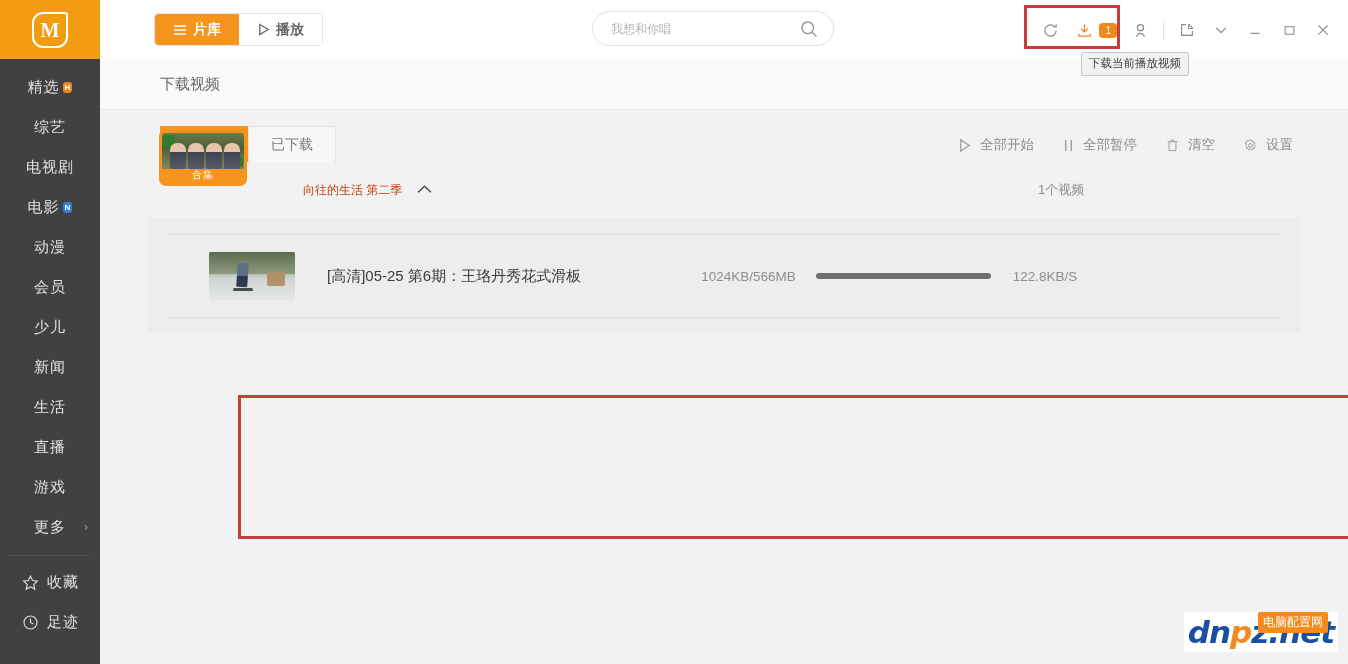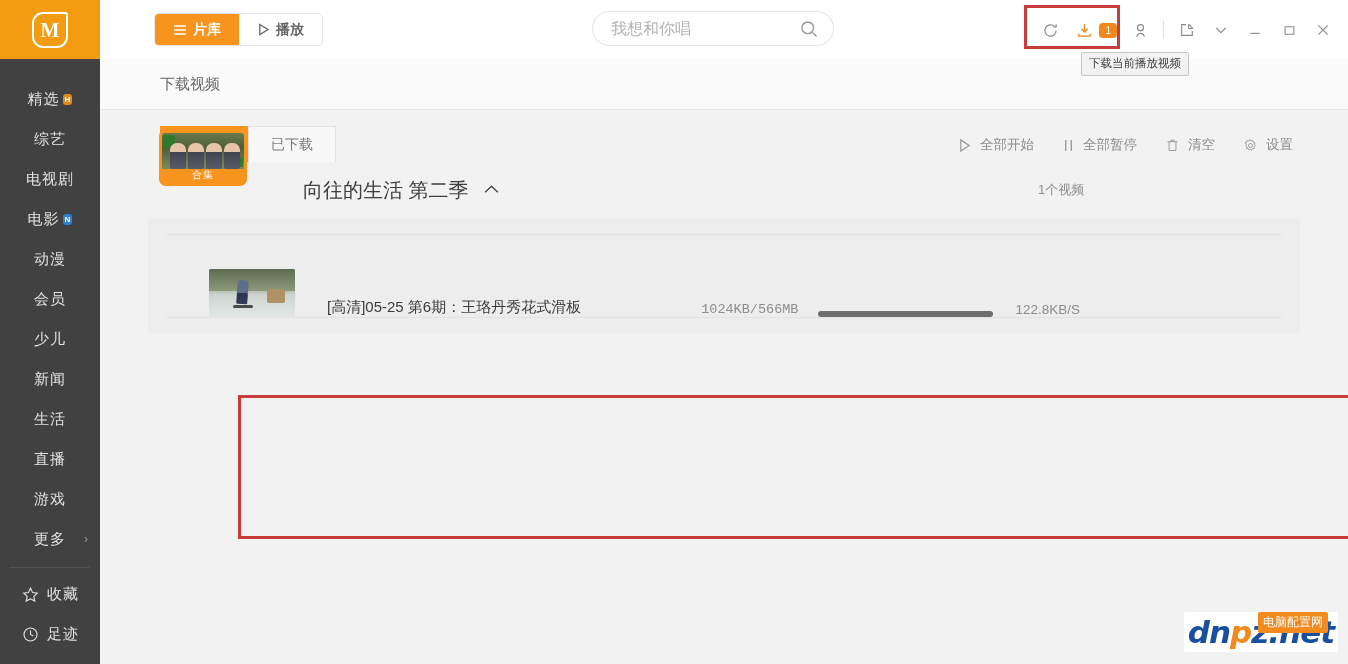--- a/index.html
+++ b/index.html
@@ -40,21 +40,21 @@
     justify-content: center;
     box-sizing: border-box;
   }
   .logo-mark span {
     color: #fff;
     font-size: 20px;
     font-weight: bold;
     line-height: 1;
     font-family: "Liberation Serif", serif;
   }
-  .nav-list { padding-top: 20px; text-align: center; }
+  .nav-list { padding-top: 8px; text-align: center; }
   .nav-item {
     height: 40px;
     display: flex;
     align-items: center;
     justify-content: center;
     position: relative;
     cursor: pointer;
   }
   .nav-label {
     color: #e2e2e2;
@@ -141,21 +141,21 @@
     background: #fff;
     box-sizing: border-box;
     display: flex;
     align-items: center;
   }
   #search-input {
     border: 0;
     outline: none;
     background: transparent;
     margin-left: 16px;
-    font-size: 16px;
+    font-size: 12px;
     color: #b3b3b3;
     width: 175px;
     font-family: "Liberation Sans", sans-serif;
   }
   #search-input::placeholder { color: #b3b3b3; }
   #search-icon-btn {
     margin-left: auto;
     margin-right: 14px;
     cursor: pointer;
     color: #9a9a9a;
@@ -337,22 +337,22 @@
     position: absolute;
     left: 0; bottom: 1px;
     width: 82px;
     text-align: center;
     color: #fff;
     font-size: 10px;
     letter-spacing: 1px;
   }
   #album-title {
     margin-left: 155px;
-    font-size: 20px;
-    color: #404040;
+    font-size: 12px;
+    color: #c2410c;
   }
   #album-collapse {
     margin-left: 14px;
     color: #4a4a4a;
     font-size: 14px;
     cursor: pointer;
     display: inline-block;
   }
   #album-count {
     position: absolute;
@@ -366,21 +366,21 @@
     height: 115px;
     position: relative;
   }
   #video-row {
     position: absolute;
     left: 18px; right: 18px; top: 16px;
     height: 82px;
     border-top: 1px solid #e2e2e2;
     border-bottom: 1px solid #e2e2e2;
     display: flex;
-    align-items: flex-end;
+    align-items: center;
   }
   #video-thumb {
     margin-left: 43px;
     width: 86px; height: 48px;
     border-radius: 2px;
     overflow: hidden;
     position: relative;
     background: linear-gradient(180deg,#8e9a86 0%, #9aa592 35%, #cfd6d2 55%, #e2e7e4 100%);
     flex: none;
   }
@@ -410,21 +410,20 @@
     margin-left: 32px;
     font-size: 15px;
     color: #3b3b3b;
     flex: none;
   }
   #video-size {
     margin-left: 120px;
     font-size: 13.5px;
     color: #8d8d8d;
     flex: none;
-    font-family: Liberation Mono, monospace;
   }
   #progress-track {
     margin-left: 20px;
     width: 175px;
     height: 6px;
     background: #6e6e6e;
     border-radius: 4px;
     flex: none;
     cursor: pointer;
   }

